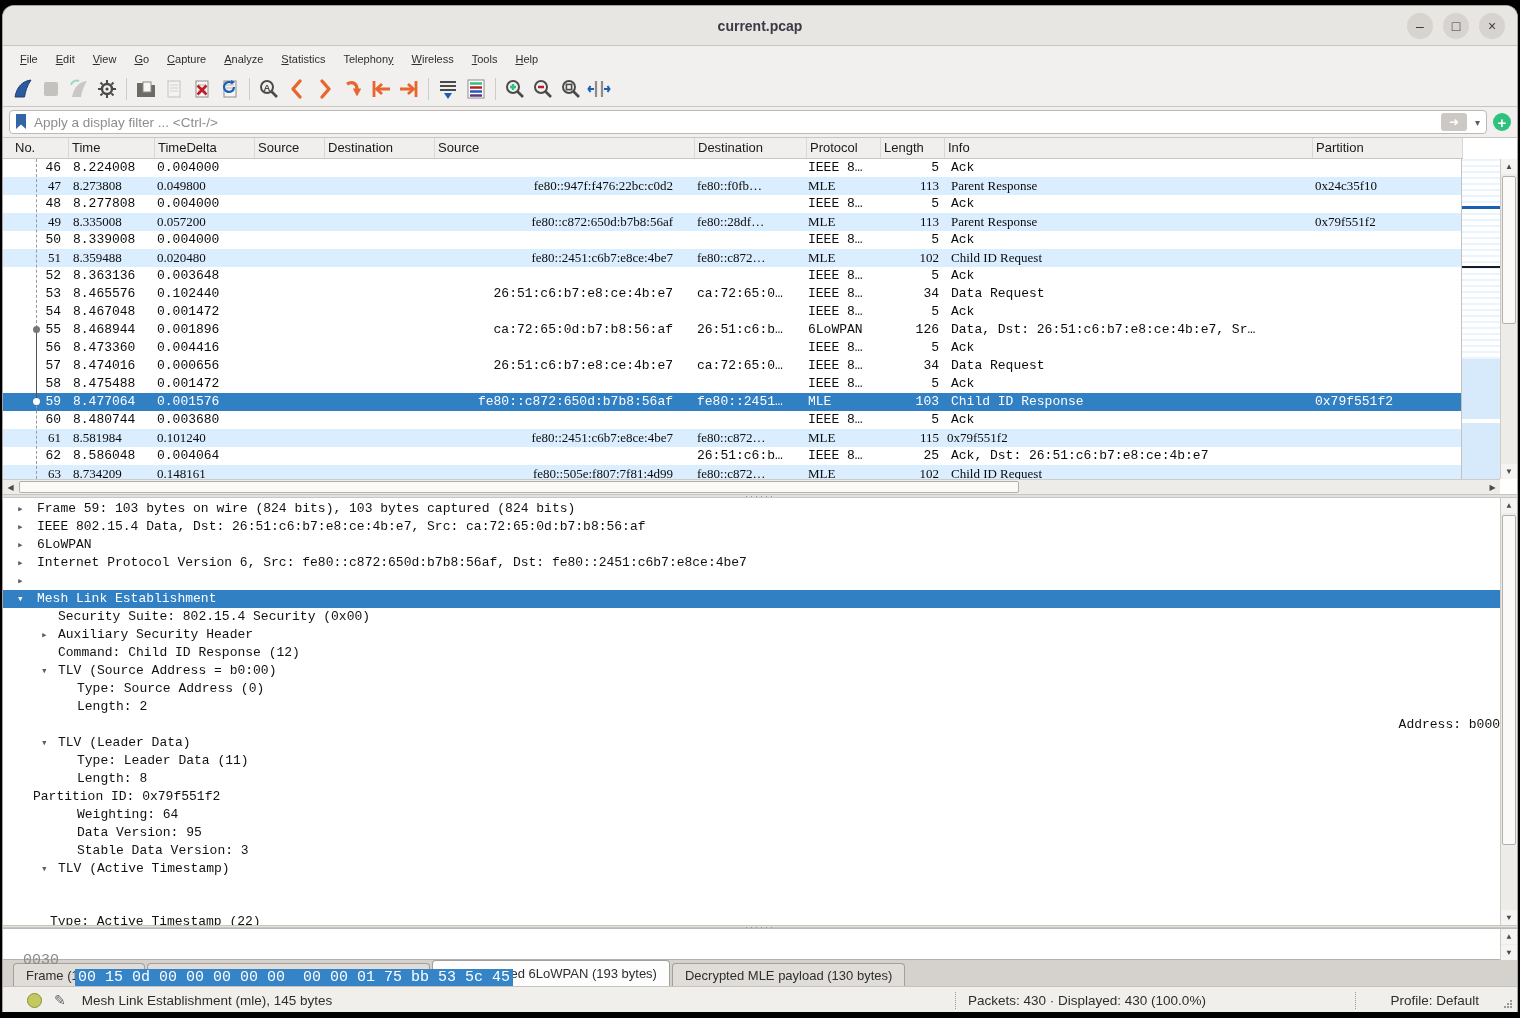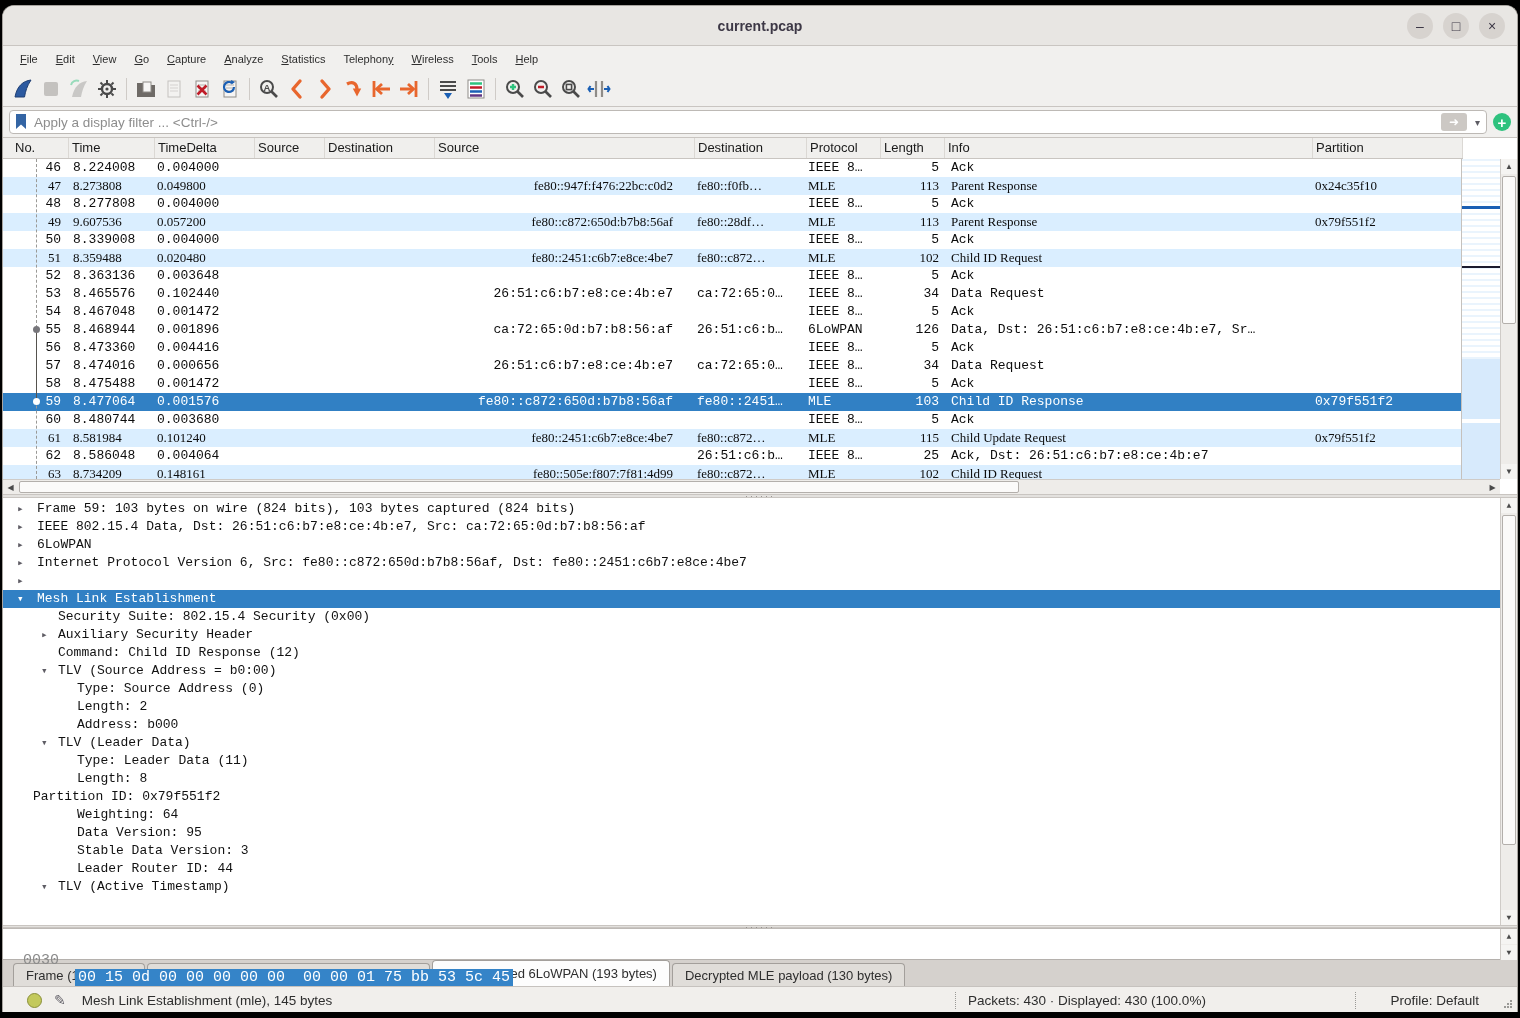--- a/index.html
+++ b/index.html
@@ -373,21 +373,21 @@
           <div class="c-dst1"></div>
           <div class="c-src"></div>
           <div class="c-dst"></div>
           <div class="c-proto">IEEE 8…</div>
           <div class="c-len">5</div>
           <div class="c-info">Ack</div>
           <div class="c-part"></div>
         </div>
         <div class="prow b">
           <div class="c-no">49</div>
-          <div class="c-time">9.607536</div>
+          <div class="c-time">8.335008</div>
           <div class="c-delta">0.057200</div>
           <div class="c-src1"></div>
           <div class="c-dst1"></div>
           <div class="c-src">fe80::c872:650d:b7b8:56af</div>
           <div class="c-dst">fe80::28df…</div>
           <div class="c-proto">MLE</div>
           <div class="c-len">113</div>
           <div class="c-info">Parent Response</div>
           <div class="c-part">0x79f551f2</div>
         </div>
@@ -537,21 +537,20 @@
         <div class="prow b">
           <div class="c-no">61</div>
           <div class="c-time">8.581984</div>
           <div class="c-delta">0.101240</div>
           <div class="c-src1"></div>
           <div class="c-dst1"></div>
           <div class="c-src">fe80::2451:c6b7:e8ce:4be7</div>
           <div class="c-dst">fe80::c872…</div>
           <div class="c-proto">MLE</div>
           <div class="c-len">115</div>
-          <div class="c-info">Child Update Request</div>
           <div class="c-part">0x79f551f2</div>
         </div>
         <div class="prow">
           <div class="c-no">62</div>
           <div class="c-time">8.586048</div>
           <div class="c-delta">0.004064</div>
           <div class="c-src1"></div>
           <div class="c-dst1"></div>
           <div class="c-src"></div>
           <div class="c-dst">26:51:c6:b…</div>
@@ -607,29 +606,28 @@
         <div class="trow" style="padding-left: 34px;"><span class="arr" style="left: 14px;">▸</span><span>6LoWPAN</span></div>
         <div class="trow" style="padding-left: 34px;"><span class="arr" style="left: 14px;">▸</span><span>Internet Protocol Version 6, Src: fe80::c872:650d:b7b8:56af, Dst: fe80::2451:c6b7:e8ce:4be7</span></div>
         <div class="trow" style="padding-left: 34px;"><span class="arr" style="left: 14px;">▸</span></div>
         <div class="trow sel" style="padding-left: 34px;"><span class="arr" style="left: 14px;">▾</span><span>Mesh Link Establishment</span></div>
         <div class="trow" style="padding-left: 55px;"><span>Security Suite: 802.15.4 Security (0x00)</span></div>
         <div class="trow" style="padding-left: 55px;"><span class="arr" style="left: 38px;">▸</span><span>Auxiliary Security Header</span></div>
         <div class="trow" style="padding-left: 55px;"><span>Command: Child ID Response (12)</span></div>
         <div class="trow" style="padding-left: 55px;"><span class="arr" style="left: 38px;">▾</span><span>TLV (Source Address = b0:00)</span></div>
         <div class="trow" style="padding-left: 74px;"><span>Type: Source Address (0)</span></div>
         <div class="trow" style="padding-left: 74px;"><span>Length: 2</span></div>
-        <div class="trow" style="padding-left: 74px;"><span>Address: b000</span></div>
+        <div class="trow" style="padding-left: 74px; text-align: right;"><span>Address: b000</span></div>
         <div class="trow" style="padding-left: 55px;"><span class="arr" style="left: 38px;">▾</span><span>TLV (Leader Data)</span></div>
         <div class="trow" style="padding-left: 74px;"><span>Type: Leader Data (11)</span></div>
         <div class="trow" style="padding-left: 74px;"><span>Length: 8</span></div>
         <div class="trow" style="padding-left: 30px;"><span>Partition ID: 0x79f551f2</span></div>
         <div class="trow" style="padding-left: 74px;"><span>Weighting: 64</span></div>
         <div class="trow" style="padding-left: 74px;"><span>Data Version: 95</span></div>
         <div class="trow" style="padding-left: 74px;"><span>Stable Data Version: 3</span></div>
-        <div class="trow" style="padding-left: 74px;"><span>Leader Router ID: 44</span></div>
         <div class="trow" style="padding-left: 55px;"><span class="arr" style="left: 38px;">▾</span><span>TLV (Active Timestamp)</span></div>
         <div class="trow" style="padding-left: 47px; margin-top: 35px;"><span>Type: Active Timestamp (22)</span></div>
         <div class="trow" style="padding-left: 74px;"><span>Length: 8</span></div>
       </div>
     <div class="vscroll" style="top:0;height:427px;">
       <div class="sbtn" style="top:0;">▲</div>
       <div class="sthumb" style="top:17px;height:330px;"></div>
       <div class="sbtn" style="bottom:0;">▼</div>
     </div>
   </div>

